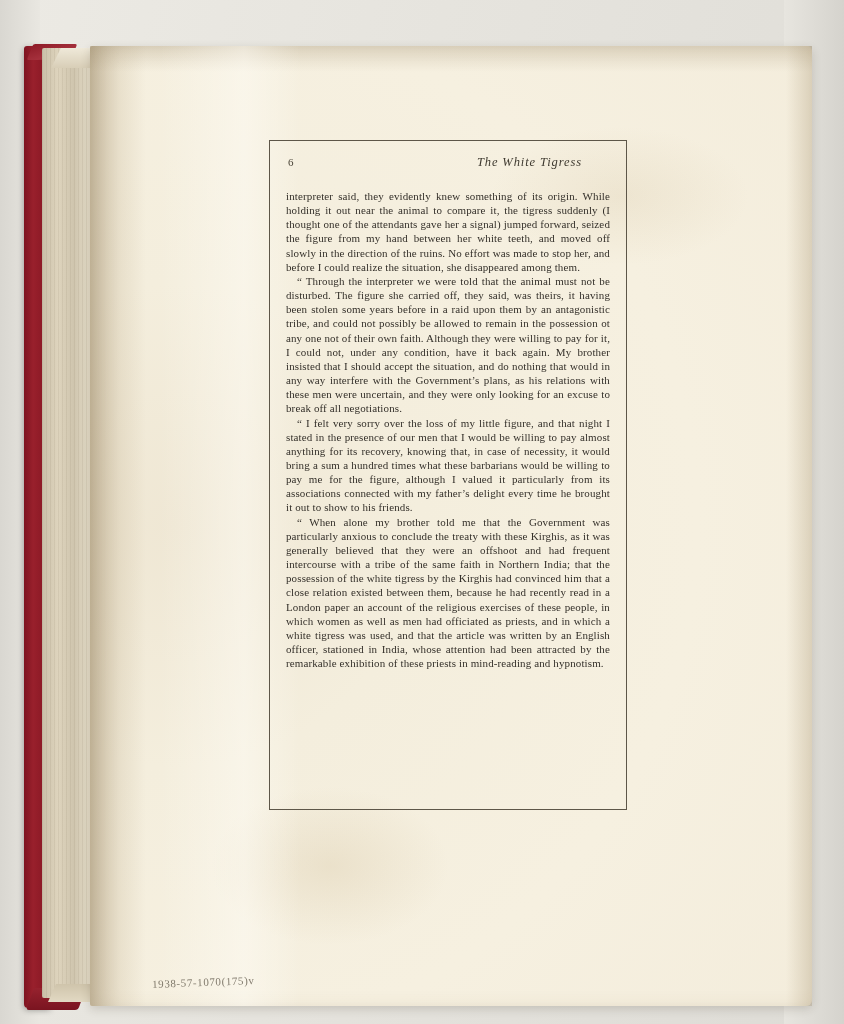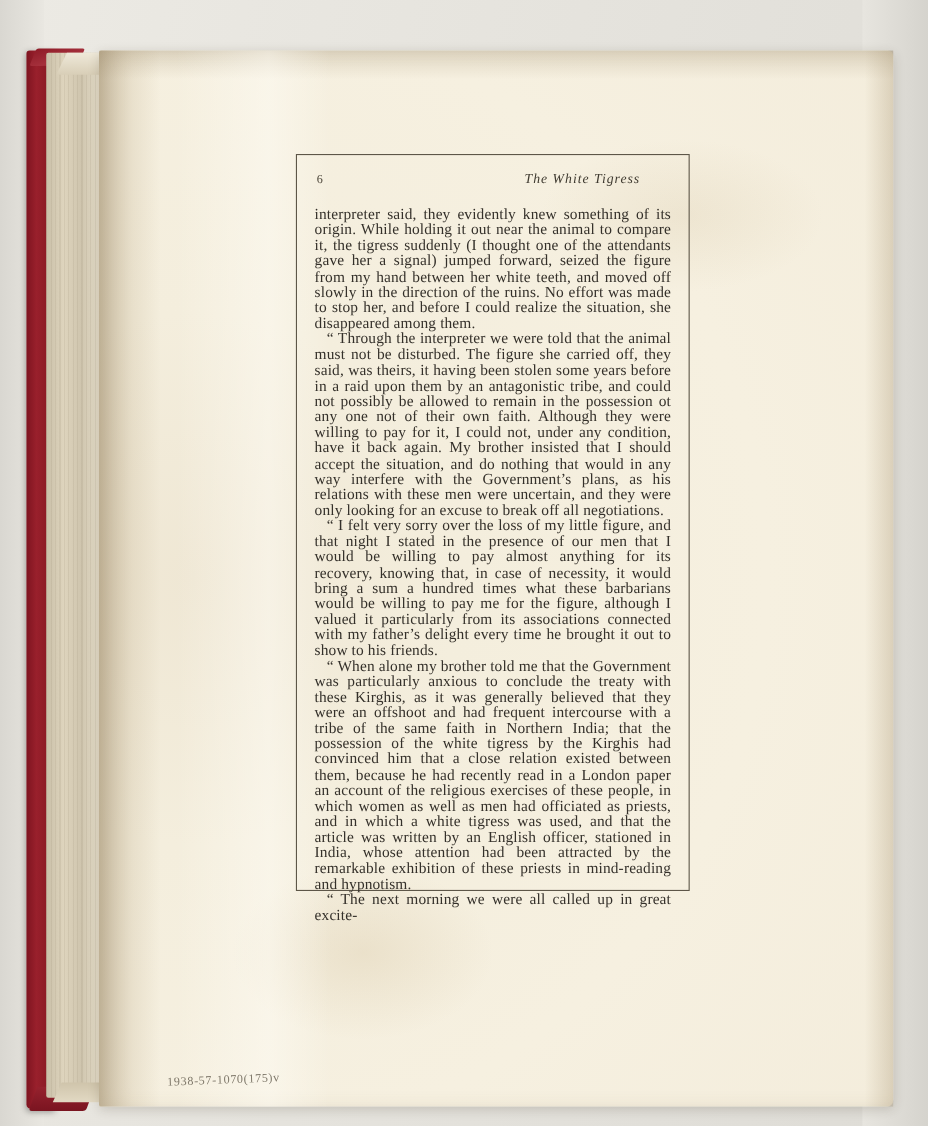--- a/index.html
+++ b/index.html
@@ -198,21 +198,21 @@
     font-style: italic;
     font-size: 12.5px;
     letter-spacing: 0.9px;
     color: #3f3a30;
     margin-right: 26px;
   }
 
   .body-text p {
     margin: 0 0 0 0;
     font-family: "Liberation Serif", serif;
-    font-size: 14px;
+    font-size: 11px;
     line-height: 14.15px;
     color: #34302a;
     text-align: justify;
     text-justify: inter-word;
     letter-spacing: 0.12px;
   }
   .body-text p.indent {
     text-indent: 11px;
   }
 
@@ -270,21 +270,20 @@
       <div class="page-head">
         <span class="folio">6</span>
         <span class="running-title">The White Tigress</span>
       </div>
 
       <div class="body-text">
         <p>interpreter said, they evidently knew something of its origin. While holding it out near the animal to compare it, the tigress suddenly (I thought one of the attendants gave her a signal) jumped forward, seized the figure from my hand between her white teeth, and moved off slowly in the direction of the ruins.  No effort was made to stop her, and before I could realize the situation, she disappeared among them.</p>
         <p class="indent">“ Through the interpreter we were told that the animal must not be disturbed.  The figure she carried off, they said, was theirs, it having been stolen some years before in a raid upon them by an antagonistic tribe, and could not possibly be allowed to remain in the possession ot any one not of their own faith.  Although they were willing to pay for it, I could not, under any condition, have it back again.  My brother insisted that I should accept the situation, and do nothing that would in any way interfere with the Government’s plans, as his relations with these men were uncertain, and they were only looking for an excuse to break off all negotiations.</p>
         <p class="indent">“ I felt very sorry over the loss of my little figure, and that night I stated in the presence of our men that I would be willing to pay almost anything for its recovery, knowing that, in case of necessity, it would bring a sum a hundred times what these barbarians would be willing to pay me for the figure, although I valued it particularly from its associations connected with my father’s delight every time he brought it out to show to his friends.</p>
         <p class="indent">“ When alone my brother told me that the Government was particularly anxious to conclude the treaty with these Kirghis, as it was generally believed that they were an offshoot and had frequent intercourse with a tribe of the same faith in Northern India; that the possession of the white tigress by the Kirghis had convinced him that a close relation existed between them, because he had recently read in a London paper an account of the religious exercises of these people, in which women as well as men had officiated as priests, and in which a white tigress was used, and that the article was written by an English officer, stationed in India, whose attention had been attracted by the remarkable exhibition of these priests in mind-reading and hypnotism.</p>
-        <p class="indent">“ The next morning we were all called up in great excite-</p>
       </div>
 
     </div>
 
     <div class="pencil-mark">1938-57-1070(175)v</div>
 
   </div>
 </div>
 
 </body></html>

